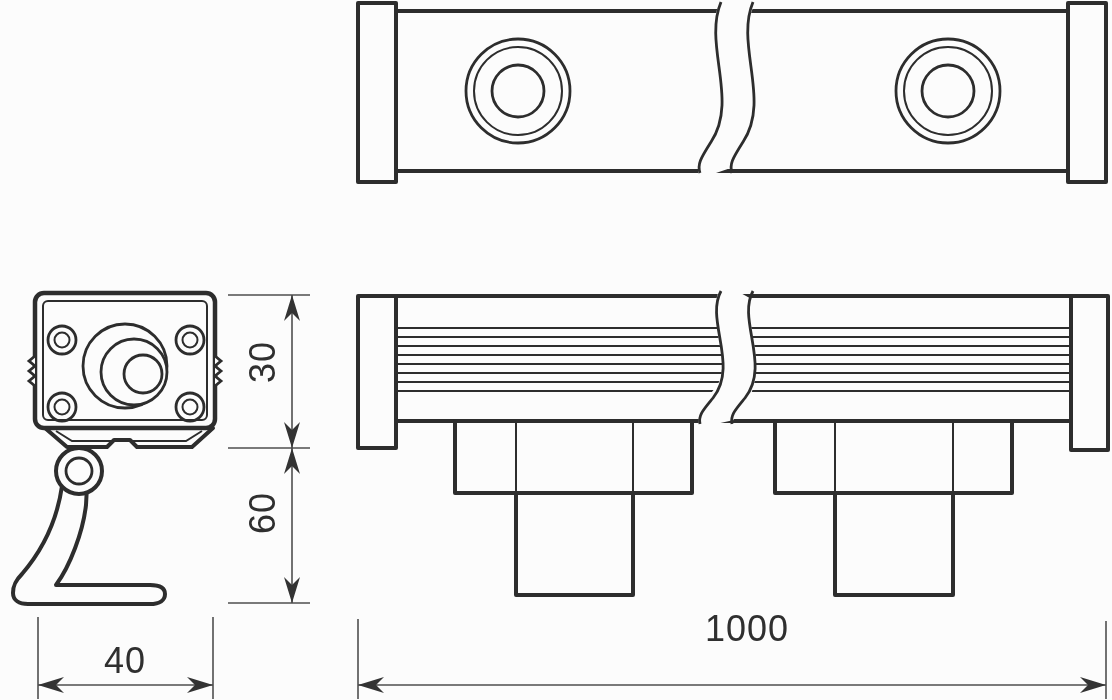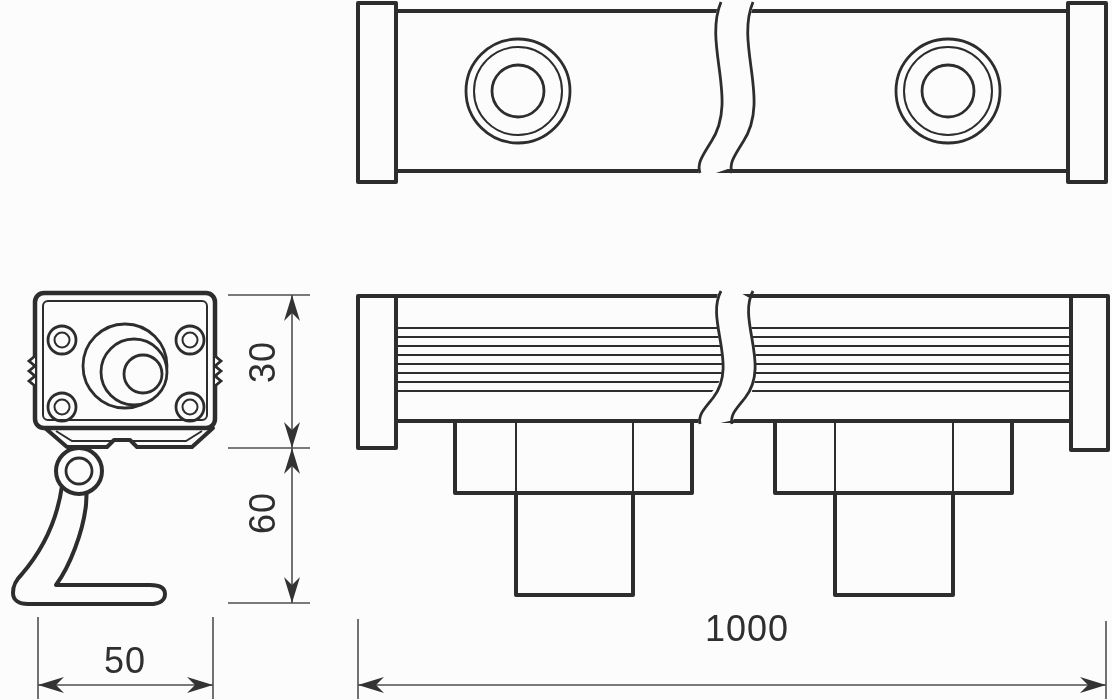--- a/index.html
+++ b/index.html
@@ -172,17 +172,17 @@
     <line class="dim" x1="358" y1="685" x2="1106" y2="685"></line>
     <path class="arrow" d="M 358,685 l 26,-8 l -8,8 l 8,8 Z"></path>
     <path class="arrow" d="M 1106,685 l -26,-8 l 8,8 l -8,8 Z"></path>
   </g>
 </svg>
 
 <div class="dimlabel rot" style="left:263px; top:362px;">30</div>
 
 <div class="dimlabel rot" style="left:263px; top:513px;">60</div>
 
-<div class="dimlabel" style="left:125px; top:661px;">50</div>
+<div class="dimlabel" style="left:125px; top:661px;">40</div>
 
 <div class="dimlabel" style="left:747px; top:629px;">1000</div>
 
 </div>
 
 </body></html>

